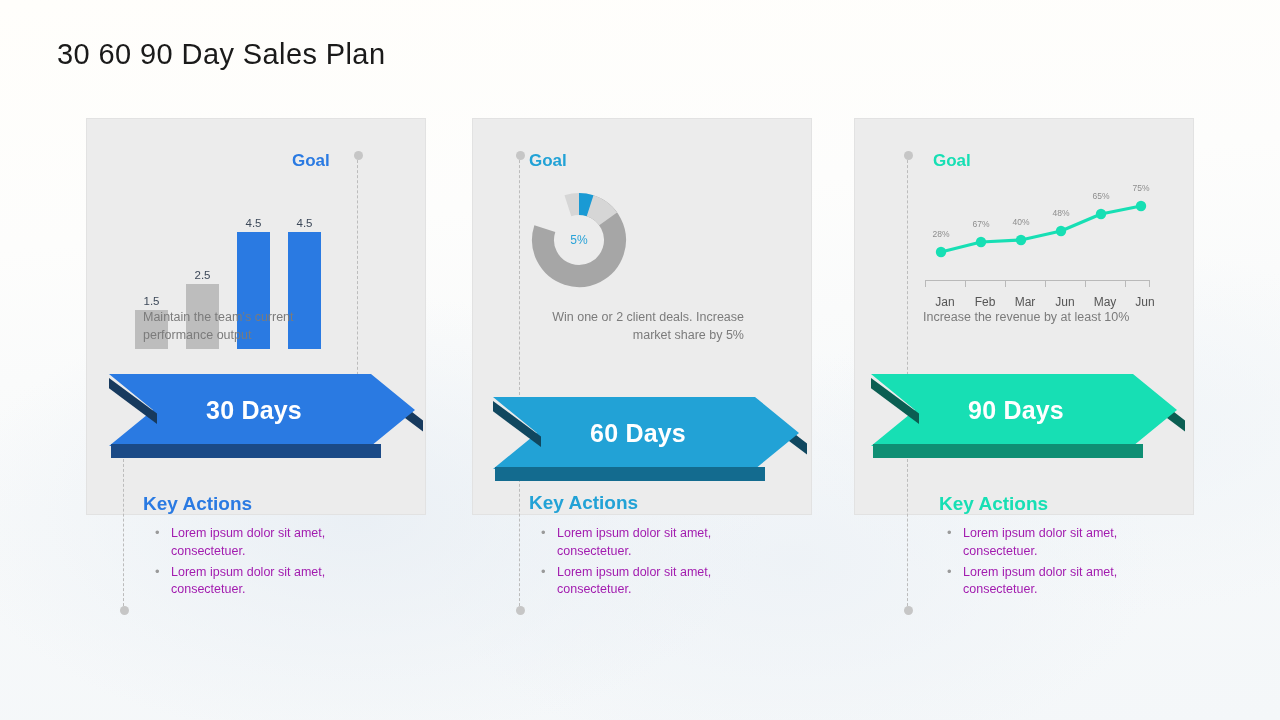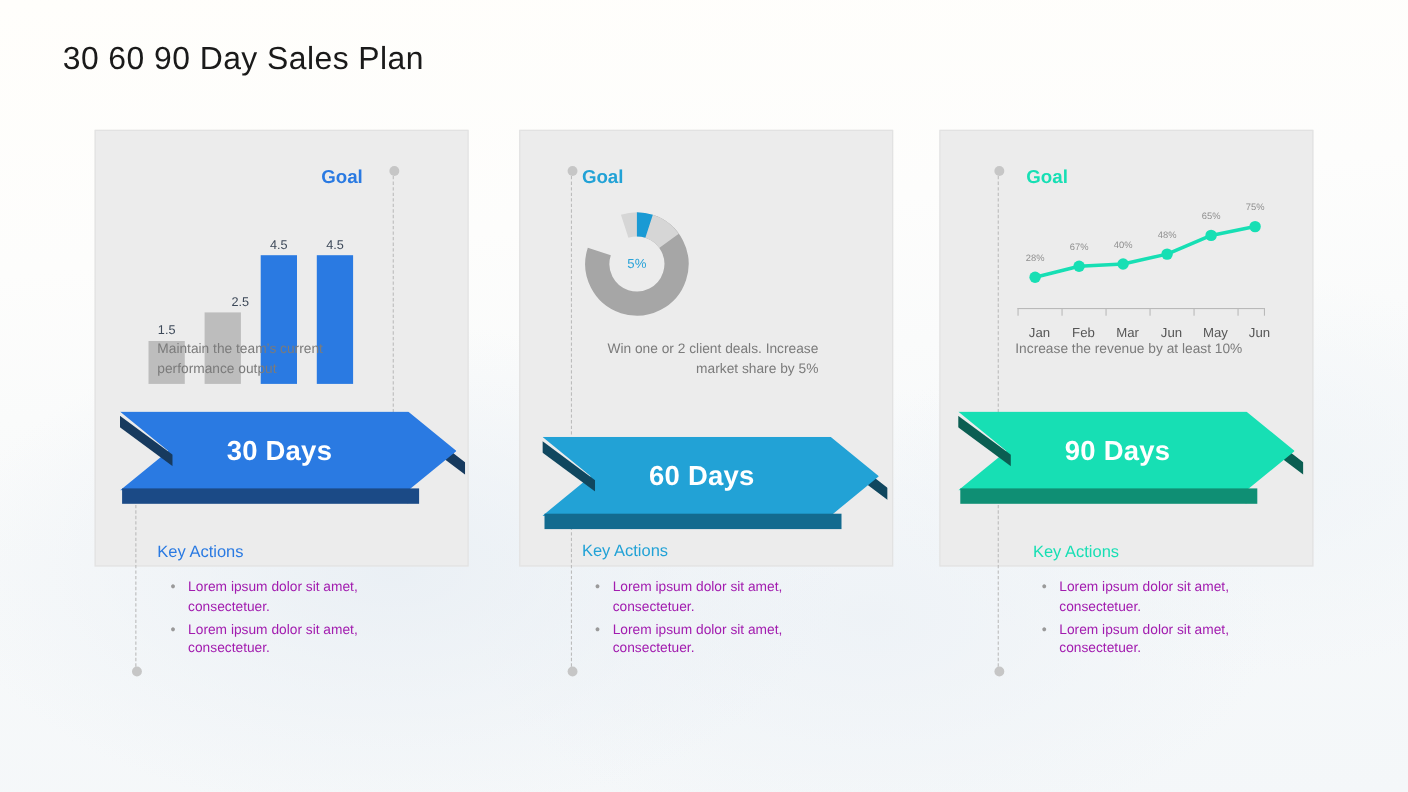--- a/index.html
+++ b/index.html
@@ -188,22 +188,22 @@
     color: #ffffff;
     font-size: 25px;
     font-weight: bold;
     z-index: 3;
     letter-spacing: 0.2px;
   }
 
   
   .ka-title {
     position: absolute;
-    font-size: 15px;
-    font-weight: normal;
+    font-size: 19px;
+    font-weight: bold;
   }
   .ka-list {
     position: absolute;
     list-style: none;
     font-size: 12.5px;
     line-height: 1.42;
     color: #a21caf;
   }
   .ka-list li {
     position: relative;
@@ -236,21 +236,21 @@
   </div>
 
   <div class="goal-label" style="left:205px; top:32px; color:#2a7ae2;">Goal</div>
 
   <div class="barchart">
     <div class="bar-col" style="left:0px;">
       <span class="bar-val" style="bottom:42px;">1.5</span>
       <div class="bar-rect" style="height:39px; background:#bdbdbd;"></div>
     </div>
     <div class="bar-col" style="left:51px;">
-      <span class="bar-val" style="bottom:68px;margin-left:16px;">2.5</span>
+      <span class="bar-val" style="bottom:68px;">2.5</span>
       <div class="bar-rect" style="height:65px; background:#bdbdbd;"></div>
     </div>
     <div class="bar-col" style="left:102px;">
       <span class="bar-val" style="bottom:120px;">4.5</span>
       <div class="bar-rect" style="height:117px; background:#2a7ae2;"></div>
     </div>
     <div class="bar-col" style="left:153px;">
       <span class="bar-val" style="bottom:120px;">4.5</span>
       <div class="bar-rect" style="height:117px; background:#2a7ae2;"></div>
     </div>

